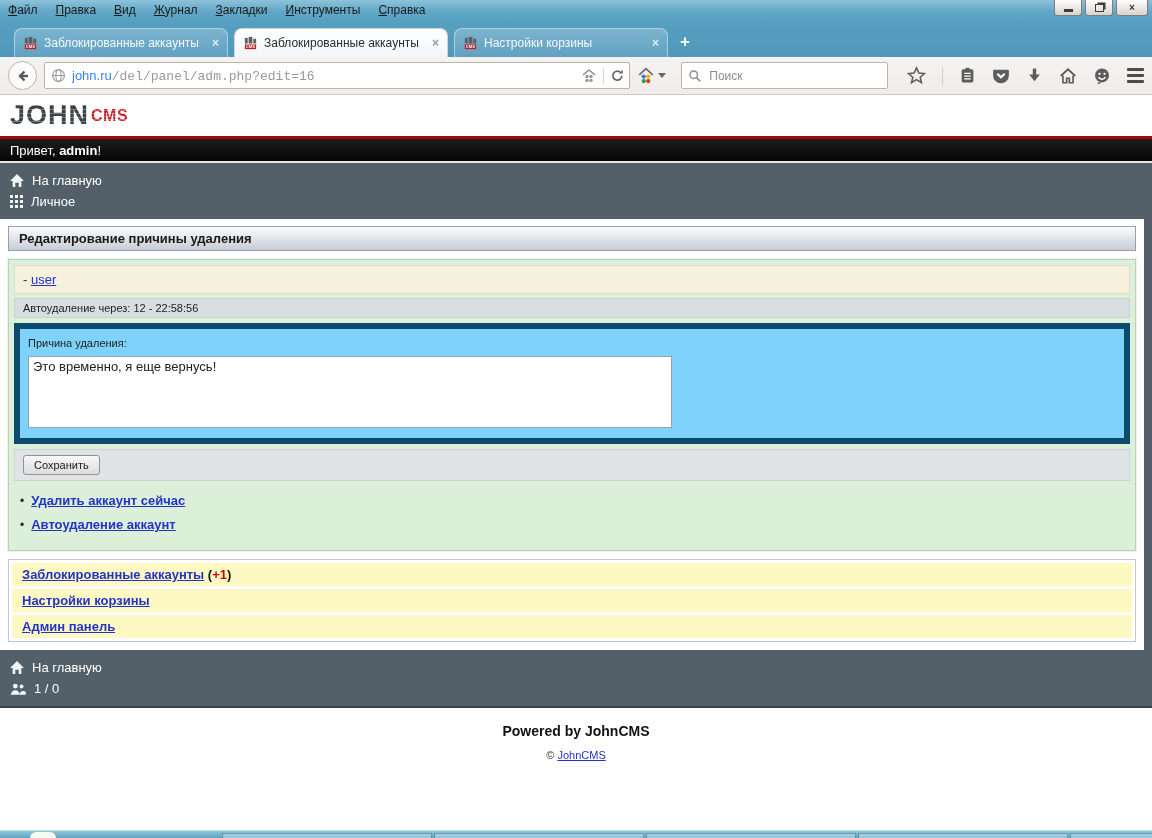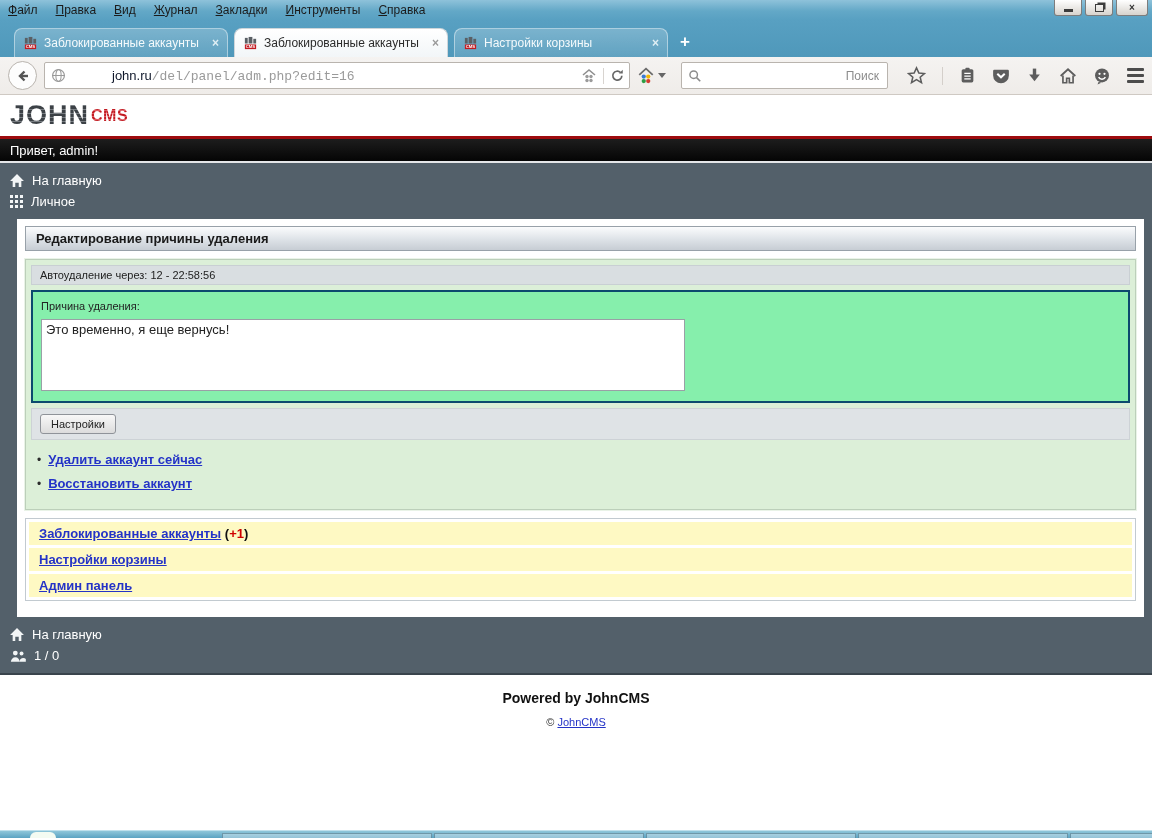--- a/index.html
+++ b/index.html
@@ -48,30 +48,30 @@
   }
   .back-btn{
     width:27px;height:27px;border-radius:50%;background:#fdfdfd;border:1px solid #b9b4ae;
     display:flex;align-items:center;justify-content:center;flex:0 0 auto;
   }
   .url-bar{
     width:584px;height:25px;background:#ffffff;border:1px solid #b9b4ae;border-radius:2px;
     display:flex;align-items:center;padding:0 4px 0 6px;gap:6px;
   }
   .url-text{flex:1;font-size:13px;white-space:nowrap;overflow:hidden;}
-  .url-domain{color:#0f172a;margin-left:40px;}
+  .url-domain{color:#3b82f6;}
   .url-path{color:#9a9a9a;font-family:Liberation Mono, monospace;}
   .url-sep{width:1px;height:16px;background:#d8d4d0;}
   .ext-wrap{display:flex;align-items:center;gap:3px;}
   .caret-down{width:0;height:0;border-left:4px solid transparent;border-right:4px solid transparent;border-top:5px solid #666;}
   .search-bar{
     width:196px;height:25px;background:#ffffff;border:1px solid #b9b4ae;border-radius:2px;
     display:flex;align-items:center;padding:0 6px;gap:5px;margin-left:8px;
   }
-  .search-input{border:none;outline:none;flex:1;font-size:12px;color:#444;background:transparent;width:100%;font-family:"Liberation Sans",sans-serif;text-align:right;}
+  .search-input{border:none;outline:none;flex:1;font-size:12px;color:#444;background:transparent;width:100%;font-family:"Liberation Sans",sans-serif;}
   .search-input::placeholder{color:#8c8c8c;}
   .tb-icons{display:flex;align-items:center;gap:16px;margin-left:12px;}
   .tb-sep{width:1px;height:18px;background:#d4cfca;}
   .hamburger{display:flex;flex-direction:column;gap:3px;}
   .hamburger i{display:block;width:17px;height:3px;background:#4c4c4c;border-radius:1px;}
   
   .site-header{height:41px;background:#ffffff;display:flex;align-items:center;padding-left:10px;}
   .logo{display:flex;align-items:center;line-height:1;}
   .logo-john{
     font-weight:bold;font-size:27px;letter-spacing:1px;color:transparent;
@@ -81,35 +81,35 @@
   .logo-cms{
     font-weight:bold;font-size:16px;letter-spacing:0.5px;color:transparent;margin-left:2px;
     background:repeating-linear-gradient(180deg,#c21b22 0 2px,#e05a60 2px 3px);
     -webkit-background-clip:text;background-clip:text;
   }
   .red-line{height:3px;background:#9e0b0e;}
   .greeting{
     height:22px;background:linear-gradient(180deg,#1d1d1d,#050505);
     color:#ffffff;font-size:13px;display:flex;align-items:center;padding-left:10px;
   }
-  .greeting b{font-weight:normal;text-align:right;}
+  .greeting b{font-weight:bold;text-align:right;}
   .thin-line{height:2px;background:#e4e6e8;}
   .band{background:#53606a;}
   .nav-rows{padding:7px 0 7px 10px;}
   .nav-row{display:flex;align-items:center;gap:8px;height:21px;color:#ffffff;font-size:13px;}
   
-  .main-panel{background:#ffffff;margin-right:8px;padding:7px 8px 16px 8px;margin-left:17px;}
+  .main-panel{background:#ffffff;margin-right:8px;padding:7px 8px 8px 8px;}
   .page-titlebar{
     border:1px solid #98a1a9;background:linear-gradient(180deg,#fbfcfd 0%,#dde2e7 55%,#c7cdd4 100%);
     font-size:13px;font-weight:bold;color:#1a1a1a;padding:4px 10px;margin-bottom:8px;
   }
   .block-green{border:1px solid #bccfba;outline:1px solid #e9f3e7;background:#dcefd8;padding:5px;margin-bottom:8px;}
   .row-user{background:#f5f1dd;border:1px solid #e2decb;padding:6px 8px;font-size:13px;color:#333;margin-bottom:4px;}
   .row-auto{background:#d9dee1;border:1px solid #c9cfd3;padding:3px 8px;font-size:11px;color:#222;margin-bottom:5px;}
-  .form-area{background:#86efac;border:2px solid #0c4a6e;padding:8px 8px 10px 8px;margin-bottom:5px;}
+  .form-area{background:#7dd3fc;border:6px solid #0c4a6e;padding:8px 8px 10px 8px;margin-bottom:5px;}
   .form-label{font-size:11px;color:#222;margin-bottom:7px;}
   .reason-textarea{
     width:634px;height:66px;border:1px solid #9aa0a6;font-size:13px;color:#222;
     font-family:"Liberation Sans",sans-serif;padding:2px 4px;resize:none;background:#fff;display:block;
   }
   .row-save{background:#dfe3e6;border:1px solid #cdd2d6;padding:5px 8px;margin-bottom:6px;}
   .save-button{
     font-size:11px;color:#222;padding:3px 10px;border:1px solid #8f9399;border-radius:3px;
     background:linear-gradient(180deg,#f8f8f8,#dcdcdc);font-family:"Liberation Sans",sans-serif;
   }
@@ -346,36 +346,40 @@
           </g>
         </svg>
       <span>Личное</span>
     </div>
   </div>
 
   <div class="main-panel">
     <div class="page-titlebar">Редактирование причины удаления</div>
 
     <div class="block-green">
+      <div class="row-user">
+        <span>-</span>
+        <a class="site-link" href="#">user</a>
+      </div>
       <div class="row-auto">Автоудаление через: 12 - 22:58:56</div>
       <div class="form-area">
         <div class="form-label">Причина удаления:</div>
         <textarea class="reason-textarea" style="">Это временно, я еще вернусь!</textarea>
       </div>
       <div class="row-save">
-        <button class="save-button">Настройки</button>
+        <button class="save-button">Сохранить</button>
       </div>
       <div class="links-area">
         <div class="action-line">
           <span class="bullet">•</span>
           <a class="site-link action-link" href="#">Удалить аккаунт сейчас</a>
         </div>
         <div class="action-line">
           <span class="bullet">•</span>
-          <a class="site-link action-link" href="#">Восстановить аккаунт</a>
+          <a class="site-link action-link" href="#">Автоудаление аккаунт</a>
         </div>
       </div>
     </div>
 
     <div class="block-menu">
       <div class="menu-row">
         <a class="site-link" href="#">Заблокированные аккаунты</a>
         <span> <span class="badge-paren">(</span><span class="badge-value">+1</span><span class="badge-paren">)</span></span>
       </div>
       <div class="menu-row">

